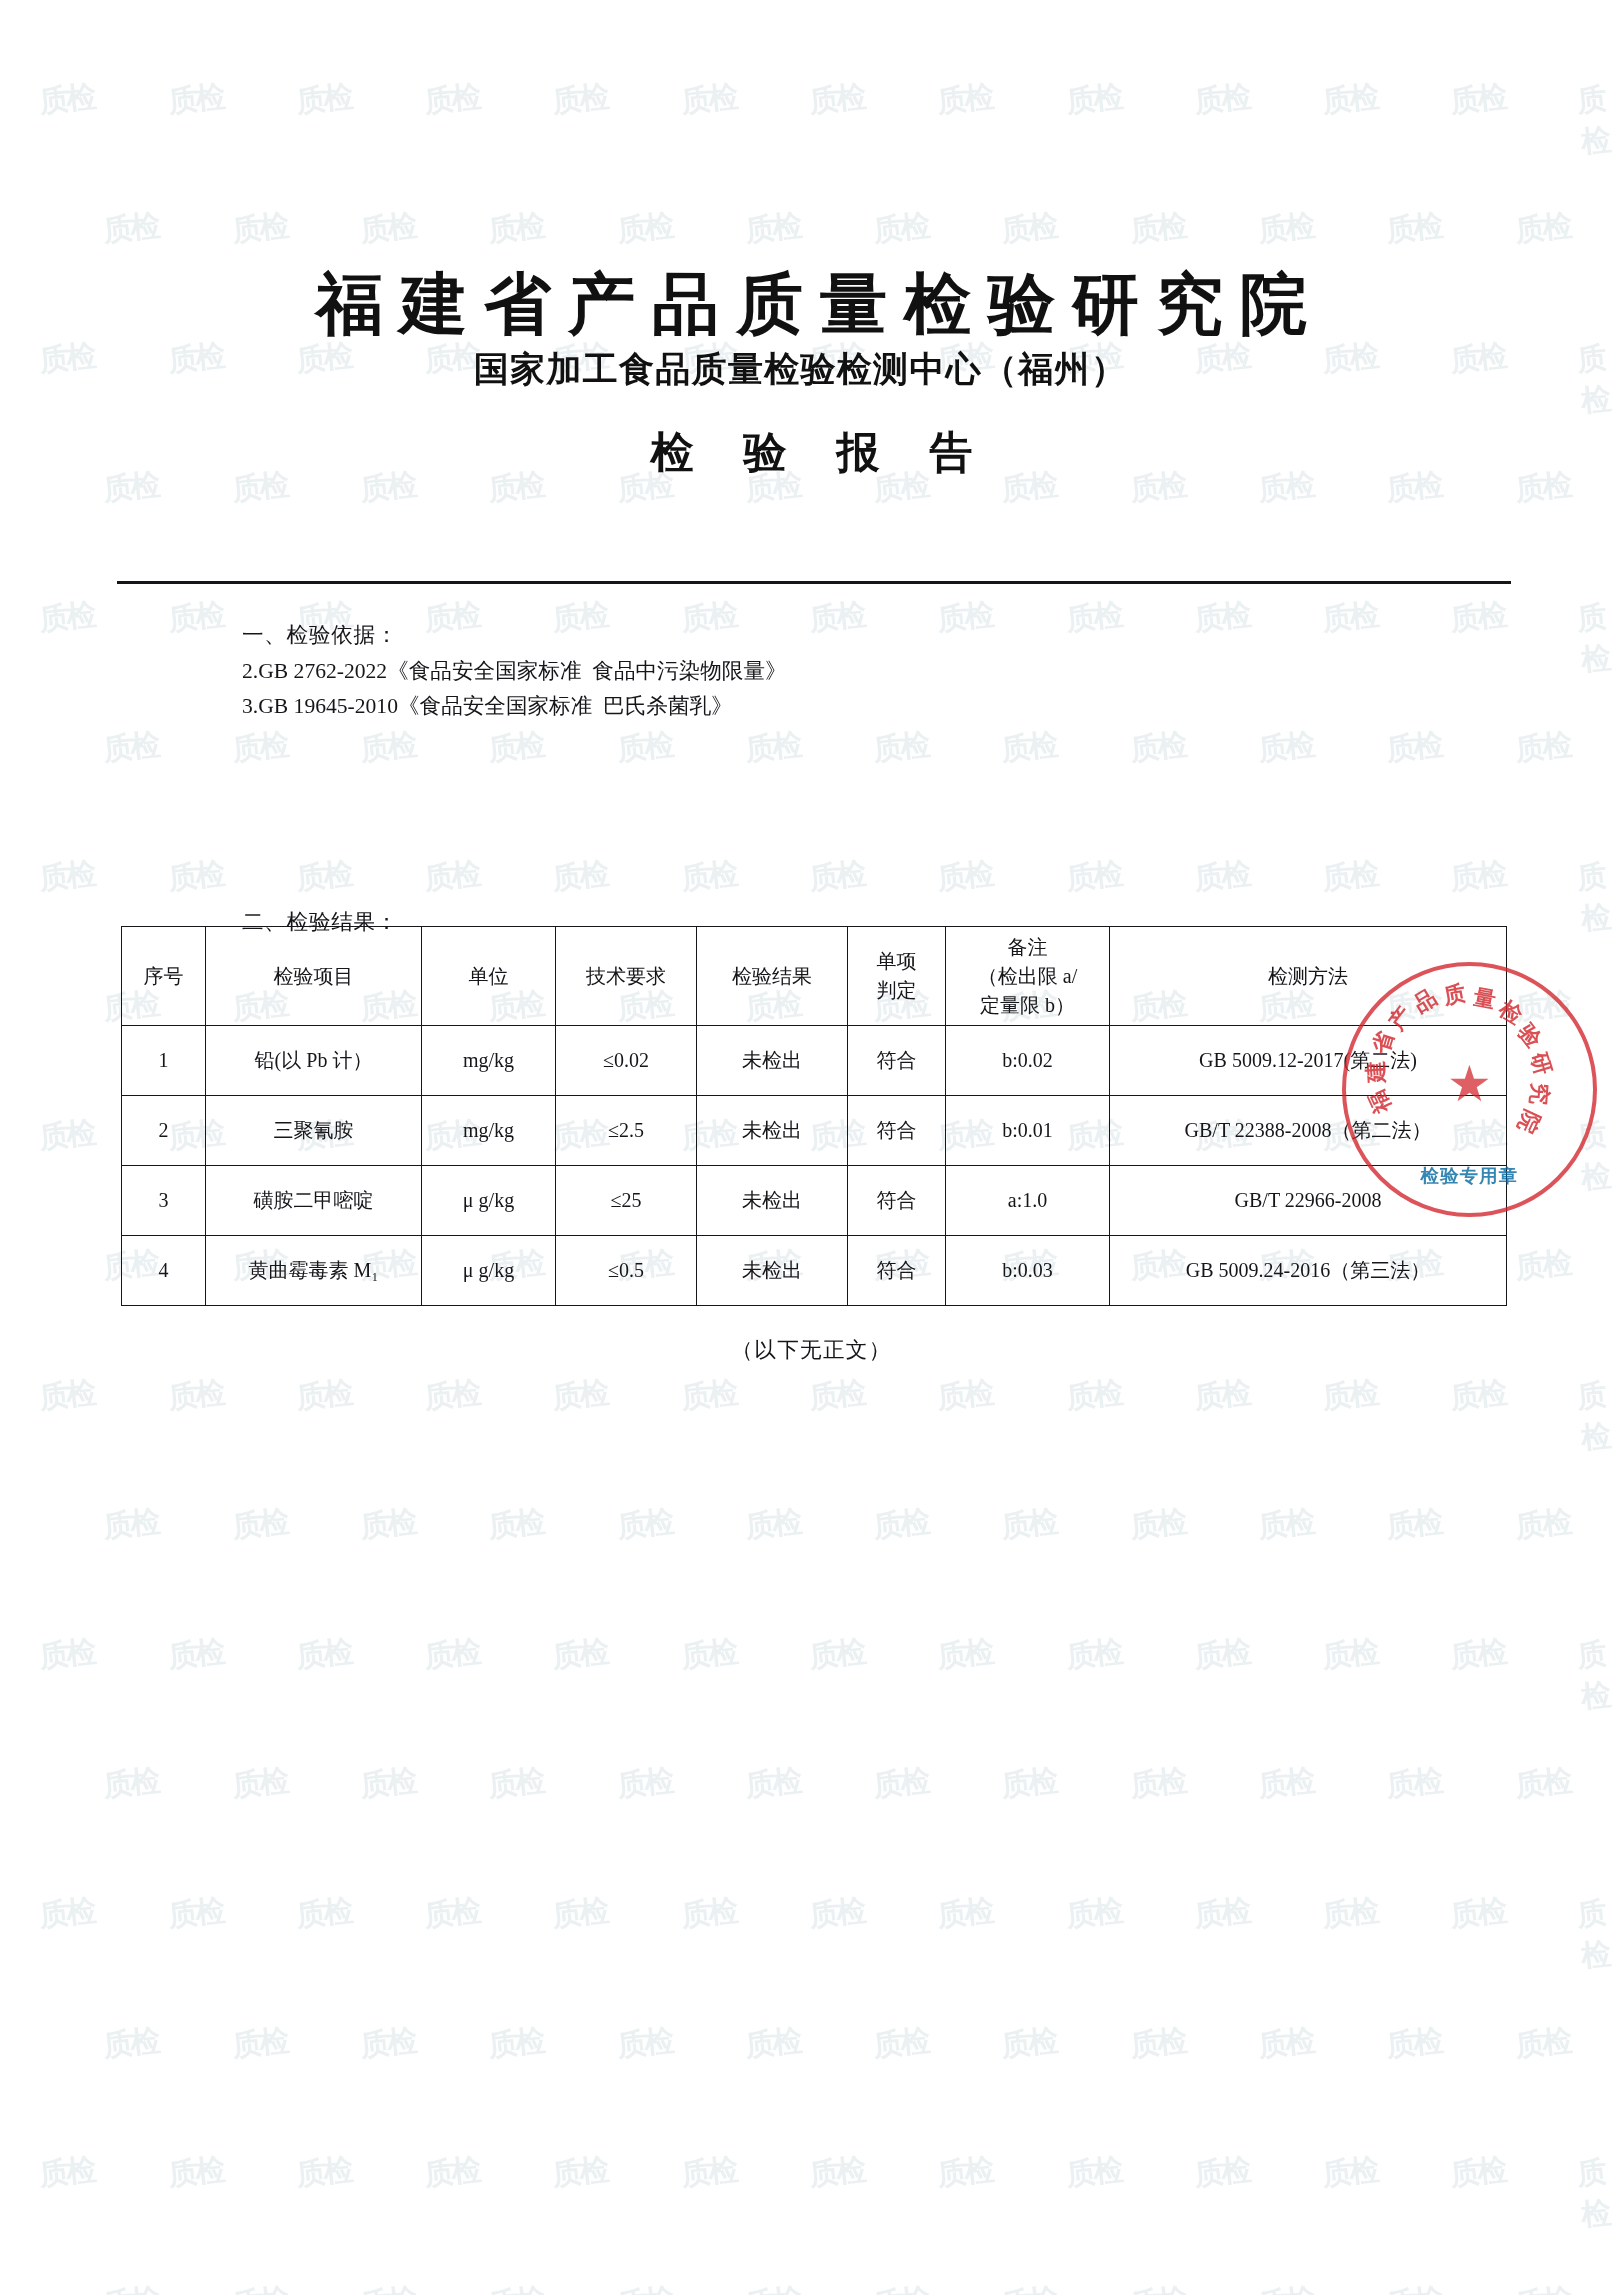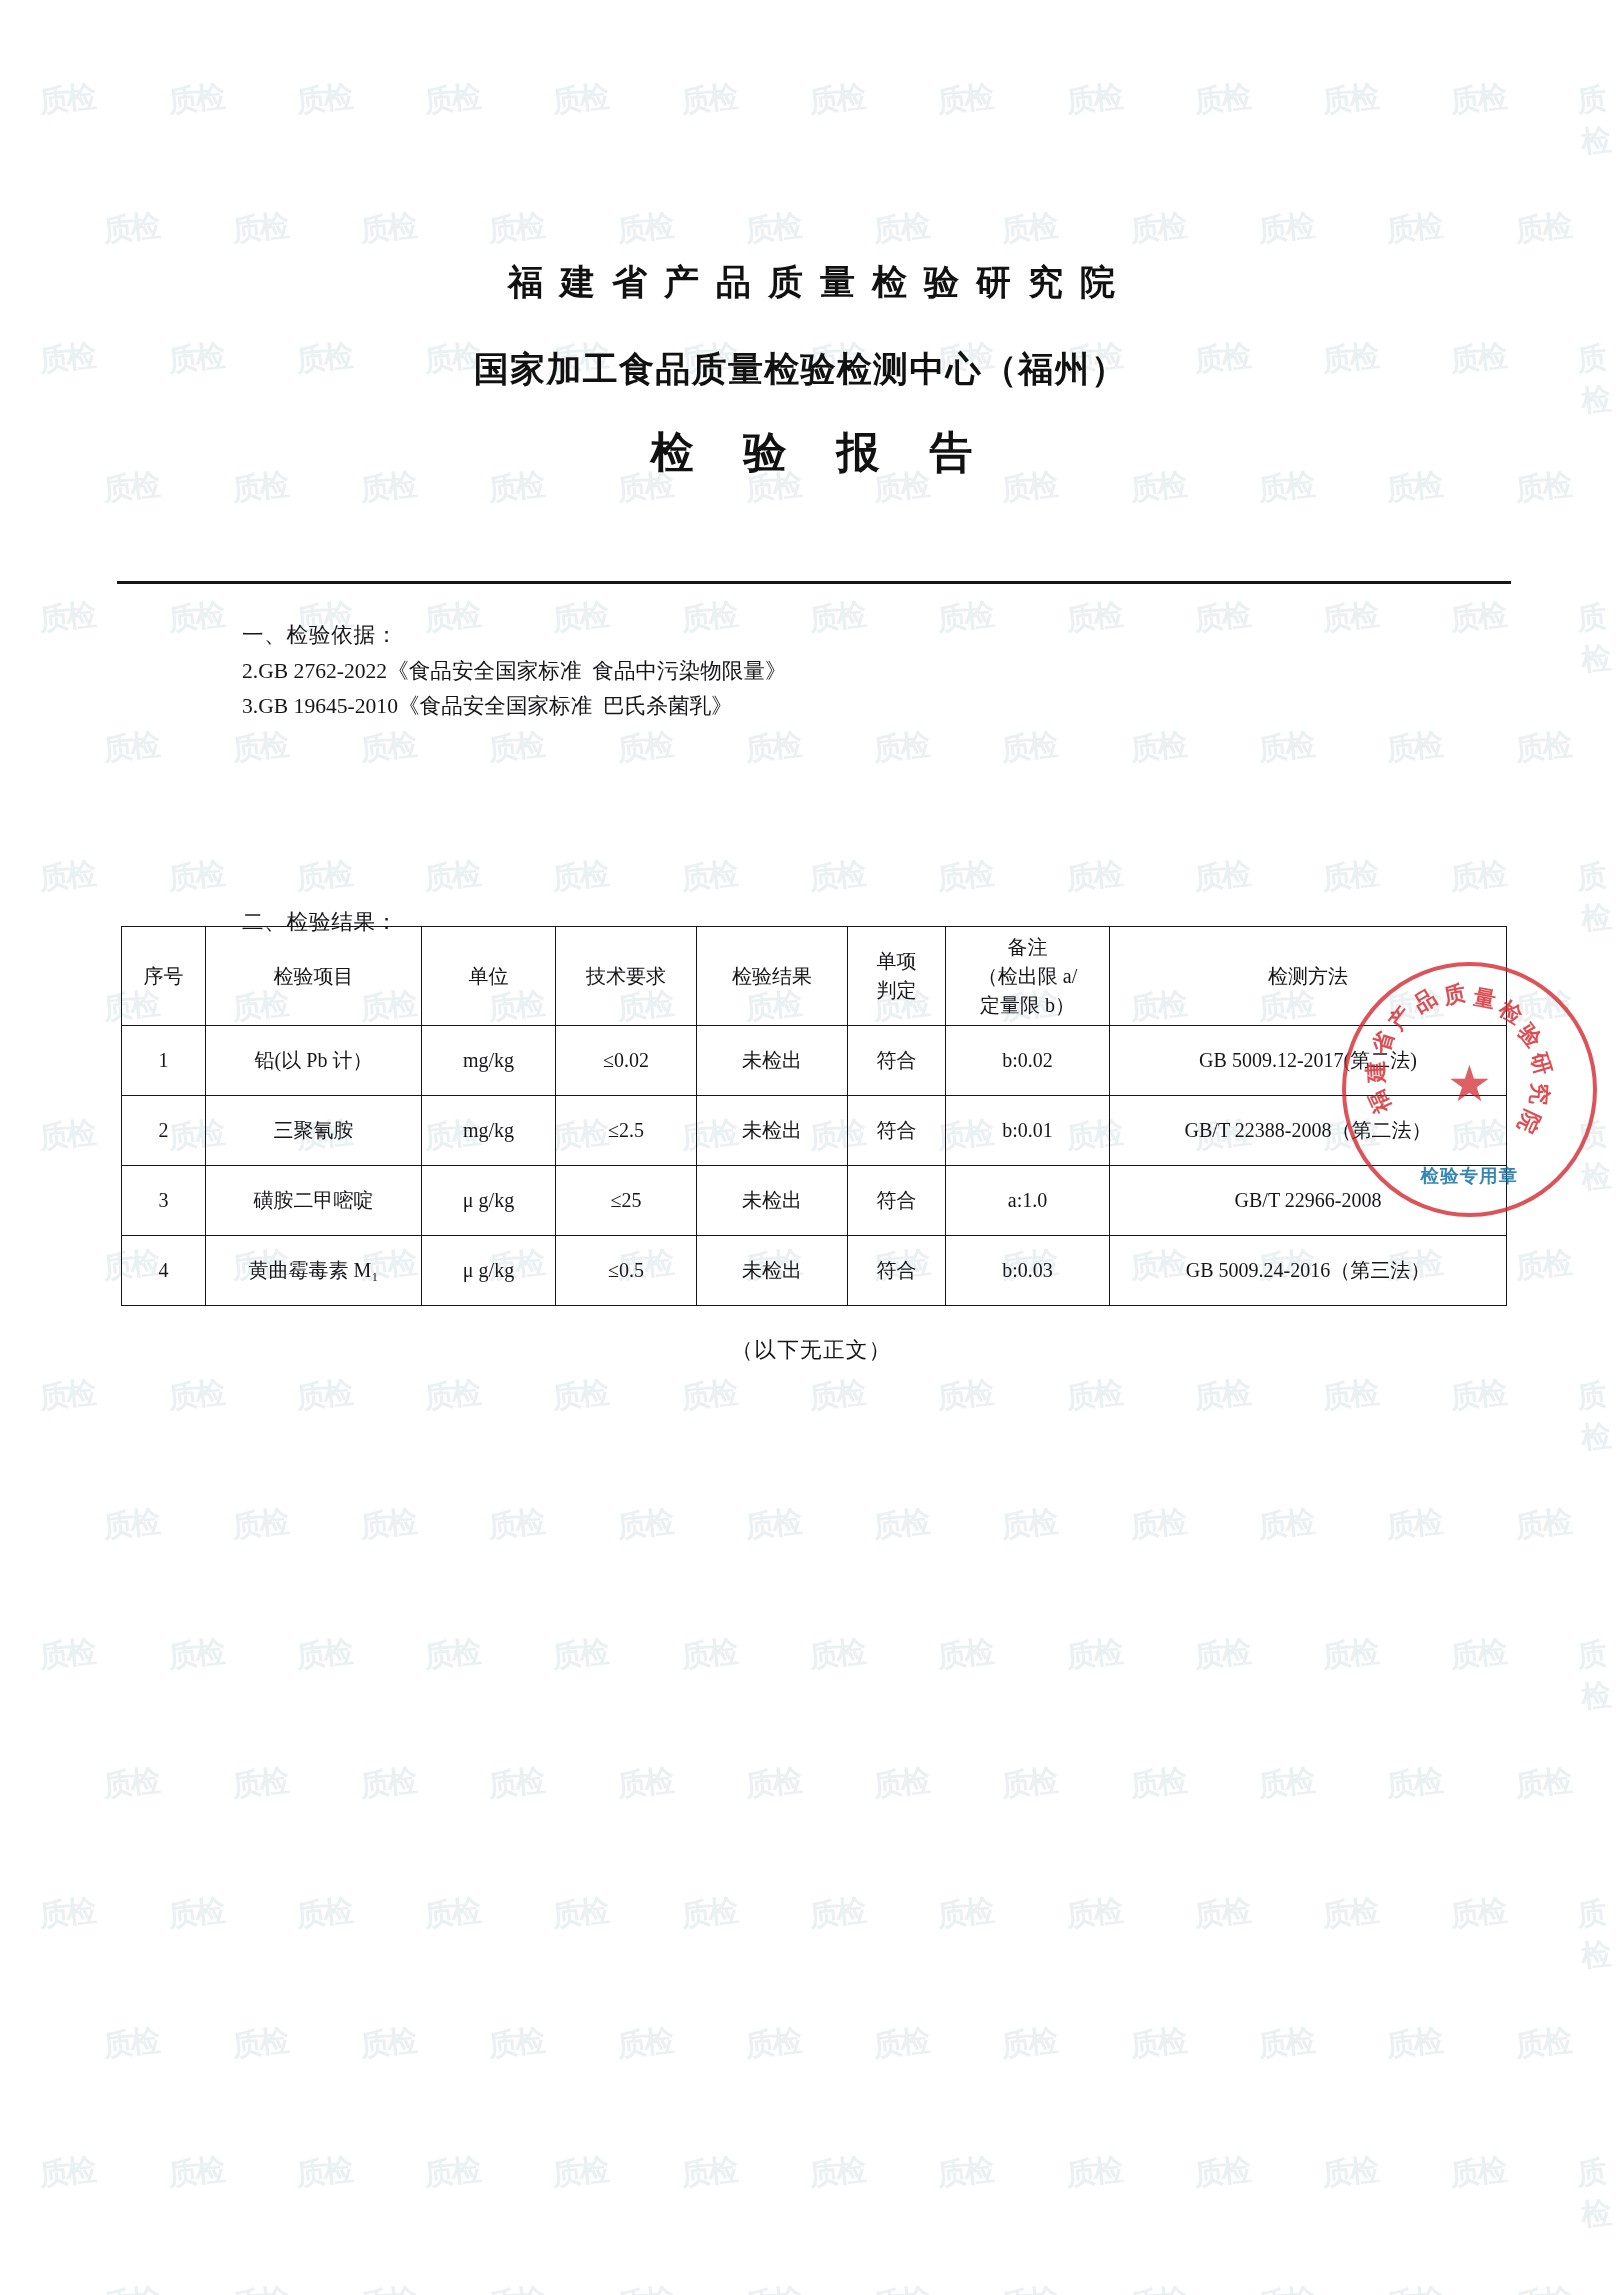--- a/index.html
+++ b/index.html
@@ -40,21 +40,21 @@
     z-index: 2;
   }
 
   
   .inst-title {
     position: absolute;
     top: 259px;
     left: 0;
     width: 1623px;
     text-align: center;
-    font-size: 35px;
+    font-size: 67px;
     font-weight: bold;
     letter-spacing: 17px;
     text-indent: 17px;
     font-family: "Liberation Serif", serif;
     color: #111;
   }
   .center-title {
     position: absolute;
     top: 346px;
     left: 0;

